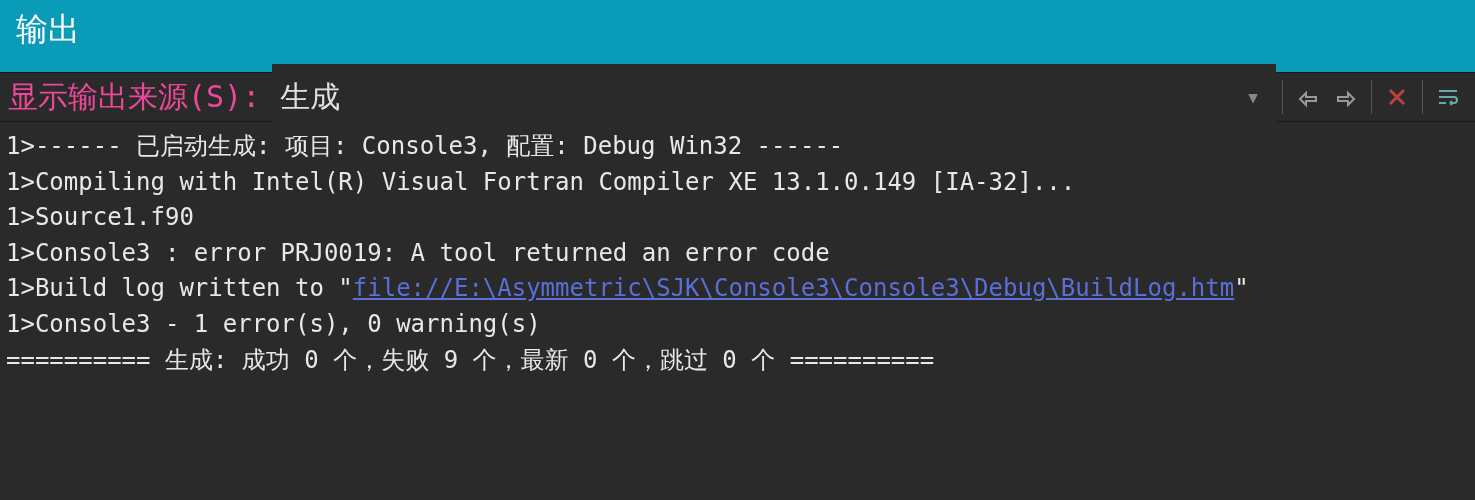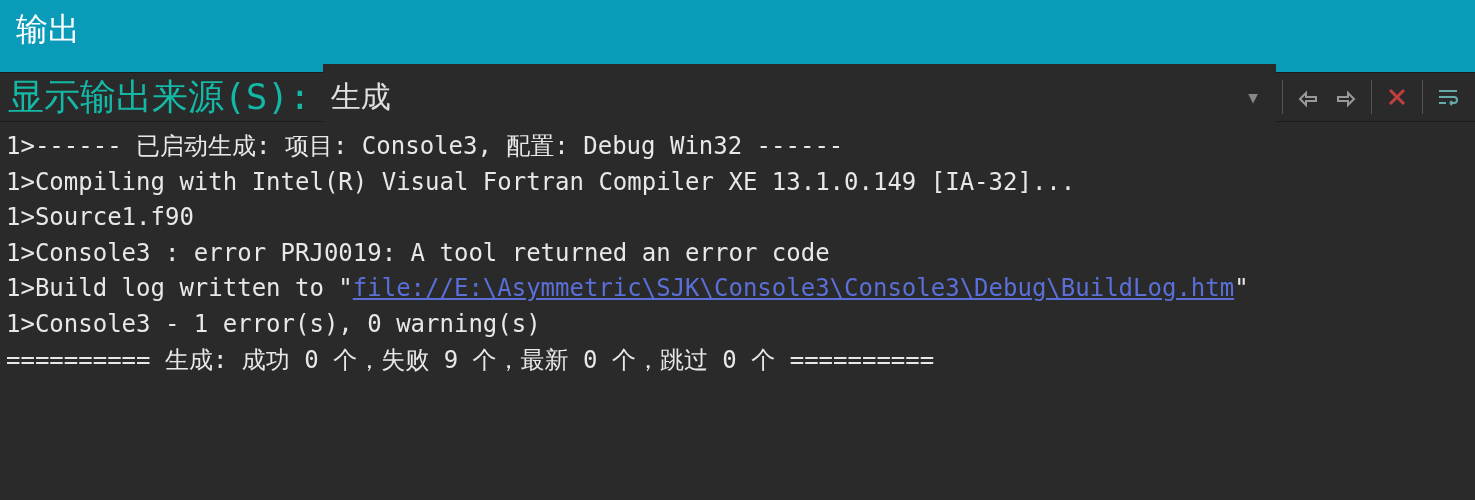--- a/index.html
+++ b/index.html
@@ -29,22 +29,22 @@
     .toolbar {
       background: #2a2a2a;
       display: flex;
       align-items: center;
       padding: 4px 8px;
       height: 50px;
       border-top: 1px solid #1a1a1a;
       border-bottom: 1px solid #1a1a1a;
     }
     .toolbar-label {
-      color: #14b8a6;
-      font-size: 36px;
+      color: #ec4899;
+      font-size: 30px;
       margin-right: 12px;
       white-space: nowrap;
     }
     .dropdown {
       background: #2a2a2a;
       color: #e0e0e0;
       border: none;
       font-size: 30px;
       padding: 13px 8px;
       flex: 1;

